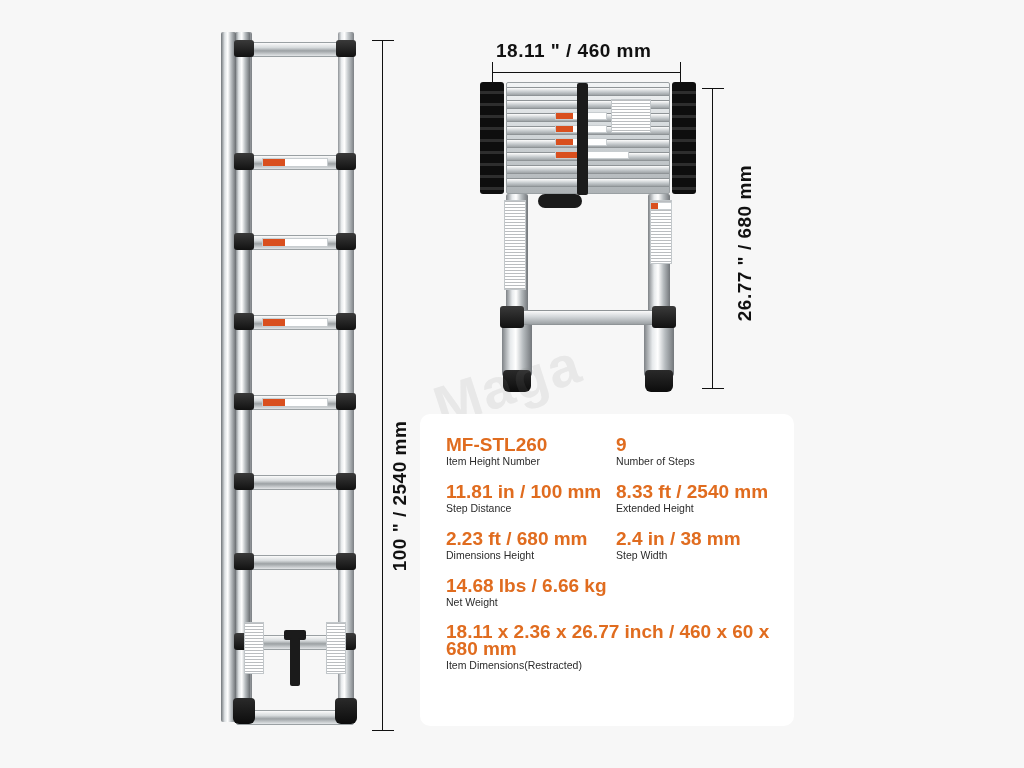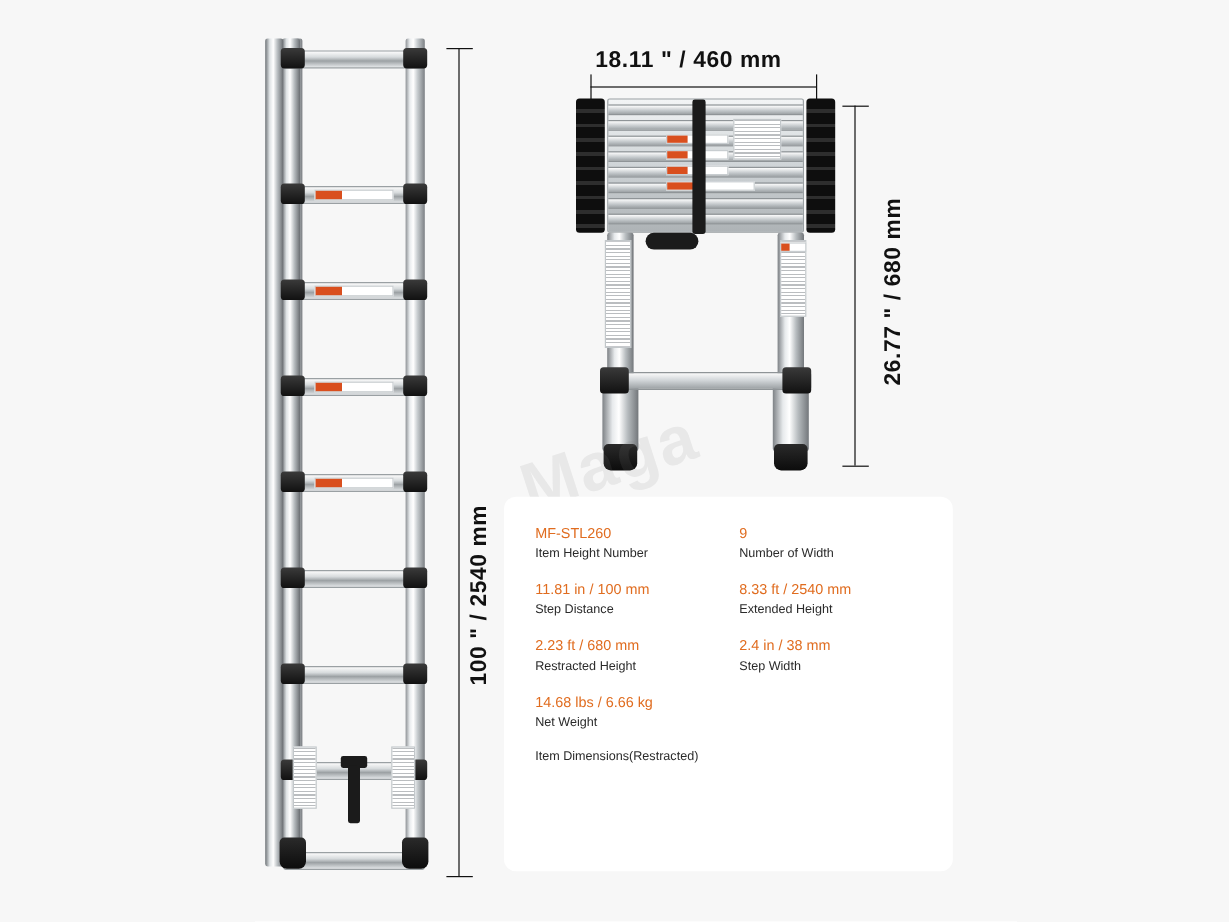--- a/index.html
+++ b/index.html
@@ -113,21 +113,21 @@
   
   #spec-card {
     position: absolute; left: 420px; top: 414px;
     width: 374px; height: 312px;
     background: #ffffff; border-radius: 10px;
   }
   #spec-card .cols { display: flex; padding: 22px 0 0 26px; }
   .col { width: 172px; }
   .col.right { width: 180px; }
   .spec { margin-bottom: 15px; }
-  .spec .v { color: #e06c1f; font-weight: normal; font-size: 12px; line-height: 17px; }
+  .spec .v { color: #e06c1f; font-weight: bold; font-size: 19px; line-height: 17px; }
   .spec .k { color: #2b2b2b; font-size: 10.5px; line-height: 14px; margin-top: 1px; }
   .wide { padding: 0 0 0 26px; }
   .wide .spec { margin-bottom: 14px; }
 </style>
 </head>
 <body>
 
 <div id="page">
 
   <div id="ladder-extended">
@@ -270,43 +270,44 @@
         <div class="spec">
           <div class="v">MF-STL260</div>
           <div class="k">Item Height Number</div>
         </div>
         <div class="spec">
           <div class="v">11.81 in / 100 mm</div>
           <div class="k">Step Distance</div>
         </div>
         <div class="spec">
           <div class="v">2.23 ft / 680 mm</div>
-          <div class="k">Restracted Height</div>
+          <div class="k">Dimensions Height</div>
         </div>
       </div>
       <div class="col right">
         <div class="spec">
           <div class="v">9</div>
-          <div class="k">Number of Width</div>
+          <div class="k">Number of Steps</div>
         </div>
         <div class="spec">
           <div class="v">8.33 ft / 2540 mm</div>
           <div class="k">Extended Height</div>
         </div>
         <div class="spec">
           <div class="v">2.4 in / 38 mm</div>
           <div class="k">Step Width</div>
         </div>
       </div>
     </div>
 
     <div class="wide">
       <div class="spec">
         <div class="v">14.68 lbs / 6.66 kg</div>
         <div class="k">Net Weight</div>
       </div>
       <div class="spec">
+        <div class="v">18.11 x 2.36 x 26.77 inch / 460 x 60 x 680 mm</div>
         <div class="k">Item Dimensions(Restracted)</div>
       </div>
     </div>
   </div>
 
 </div>
 
 </body></html>

